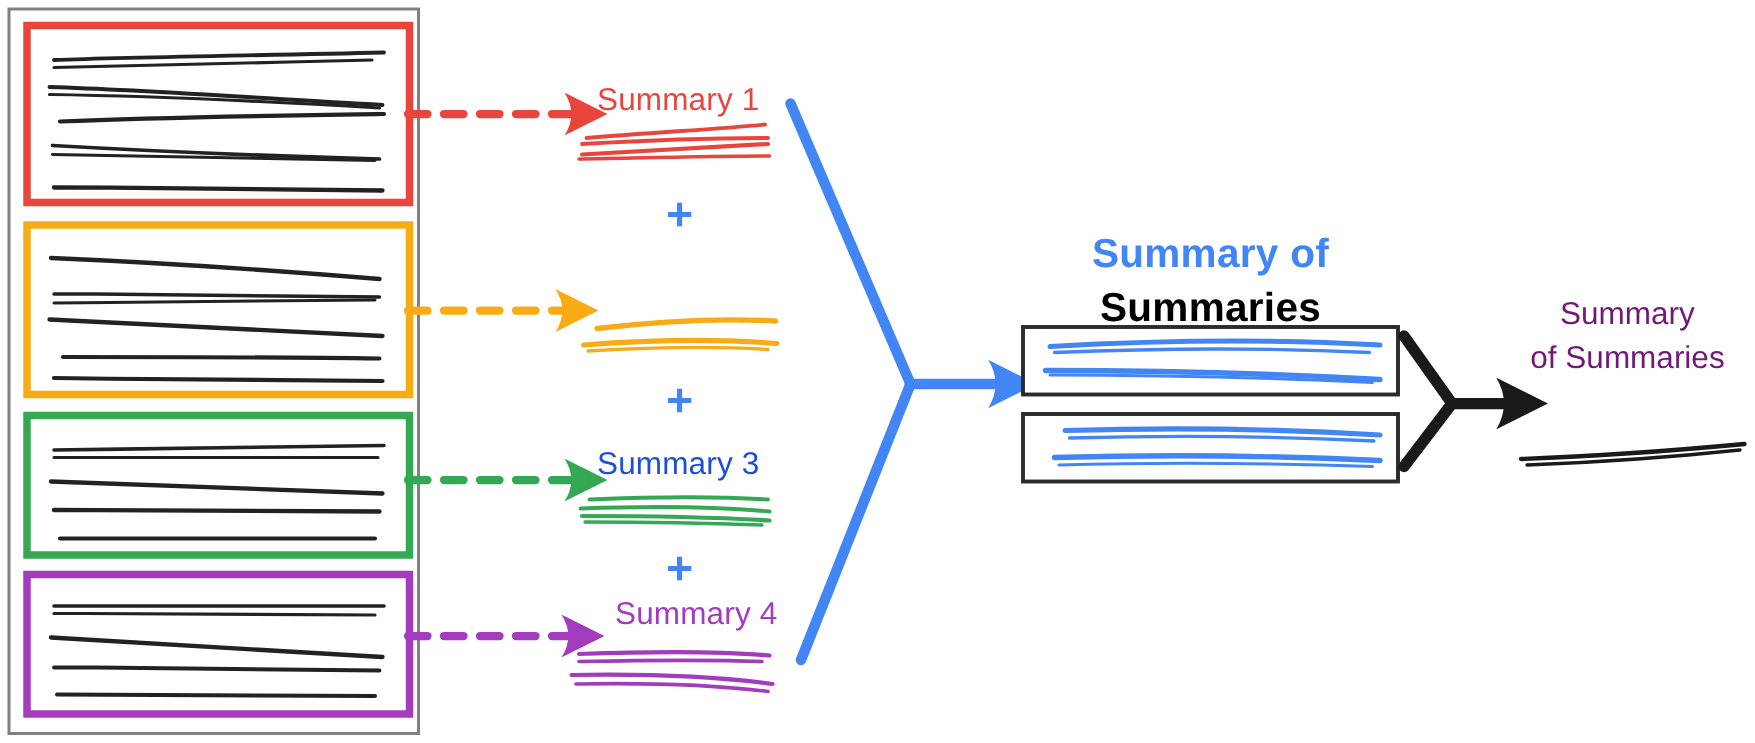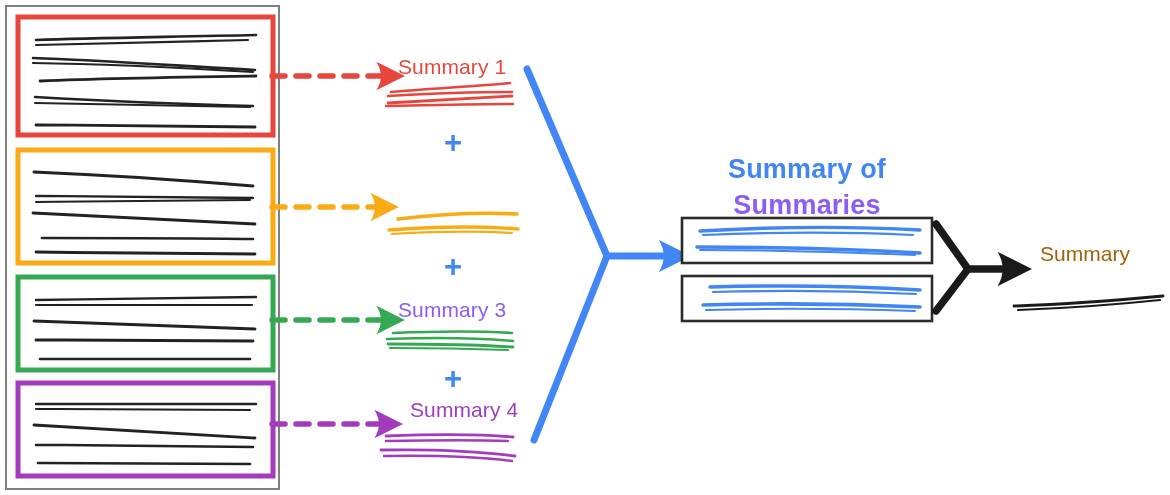--- a/index.html
+++ b/index.html
@@ -39,24 +39,23 @@
   .sos-label {
     font-size: 27px;
     font-weight: 700;
     text-align: center;
     line-height: 1.32;
     letter-spacing: 0.2px;
   }
   .final-label {
     font-size: 21px;
     font-weight: 400;
-    color: #a16207;
+    color: #701a75;
     text-align: center;
     line-height: 1.38;
-    margin-top: 44px;
   }
 </style>
 </head>
 <body>
 
 <div id="canvas">
 
   <svg id="vec" viewBox="0 0 1170 495">
     <defs>
       <marker id="ah-red" viewBox="0 0 10 10" refX="2" refY="5" markerWidth="5.2" markerHeight="5.2" orient="auto-start-reverse">
@@ -205,32 +204,33 @@
 
     <g stroke="#1A1A1A" fill="none" stroke-linecap="round">
       <path d="M1014 306 C 1070 304, 1120 300, 1163 296" stroke-width="2.9"></path>
       <path d="M1018 310 C 1072 308, 1122 304, 1160 300" stroke-width="2.2"></path>
     </g>
   </svg>
 
   <div class="lbl sum-label" style="left:398px; top:55px; color:#E8453C;">Summary 1</div>
 
 
-  <div class="lbl sum-label" style="left:398px; top:298px; color:#8b5cf6;">Summary 3</div>
+  <div class="lbl sum-label" style="left:398px; top:298px; color:#1d4ed8;">Summary 3</div>
 
   <div class="lbl sum-label" style="left:398px; top:398px; color:#A33BBE;margin-left:12px;">Summary 4</div>
 
   <div class="lbl" style="left:444px; top:125px; color:#4285F4; font-size:31px; font-weight:700;">+</div>
 
   <div class="lbl" style="left:444px; top:249px; color:#4285F4; font-size:31px; font-weight:700;">+</div>
 
   <div class="lbl" style="left:444px; top:361px; color:#4285F4; font-size:31px; font-weight:700;">+</div>
 
   <div style="position:absolute; left:682px; top:152px; width:250px;">
     <div class="sos-label" style="color:#4285F4;">Summary of</div>
-    <div class="sos-label" style="color:#8b5cf6;">Summaries</div>
+    <div class="sos-label" style="color:#000000;">Summaries</div>
   </div>
 
   <div style="position:absolute; left:1005px; top:196px; width:160px;">
     <div class="final-label">Summary</div>
+    <div class="final-label">of Summaries</div>
   </div>
 
 </div>
 
 </body></html>

